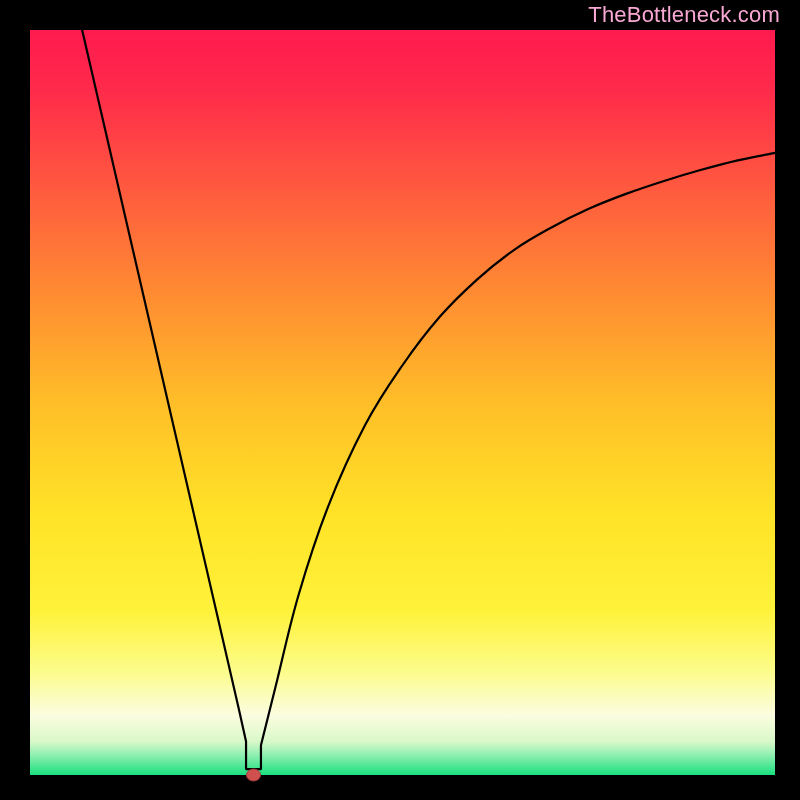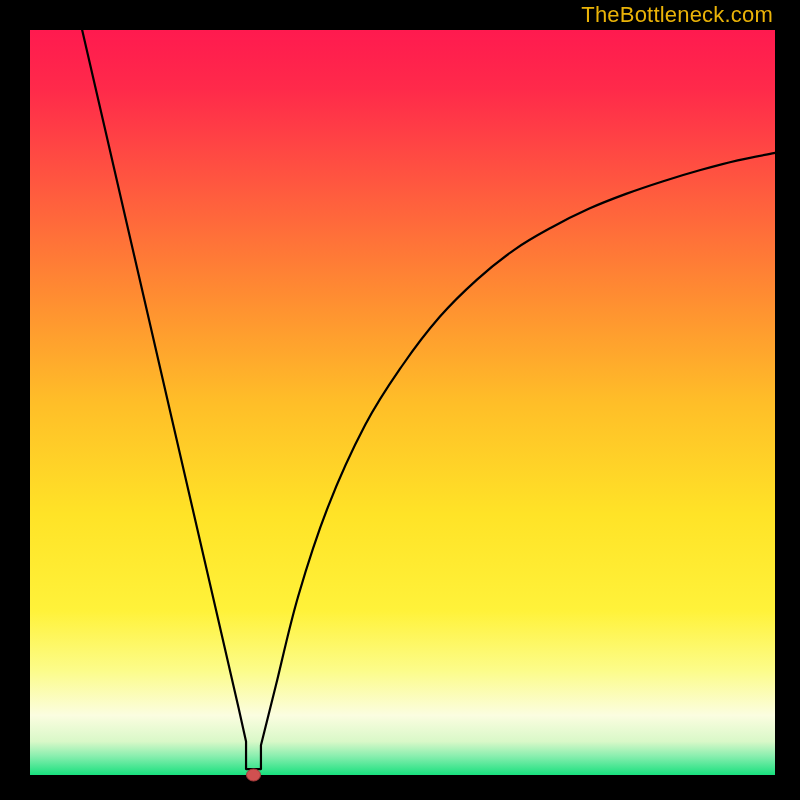--- a/index.html
+++ b/index.html
@@ -13,22 +13,22 @@
   }
   .frame {
     position: relative;
     width: 800px;
     height: 800px;
     background: #000;
   }
   .watermark {
     position: absolute;
     top: 2px;
-    right: 27px;
-    color: #eab308;
+    right: 20px;
+    color: #f9a8d4;
     font-size: 22px;
     font-weight: 400;
     letter-spacing: 0.2px;
     z-index: 5;
   }
   svg {
     position: absolute;
     top: 0;
     left: 0;
   }

